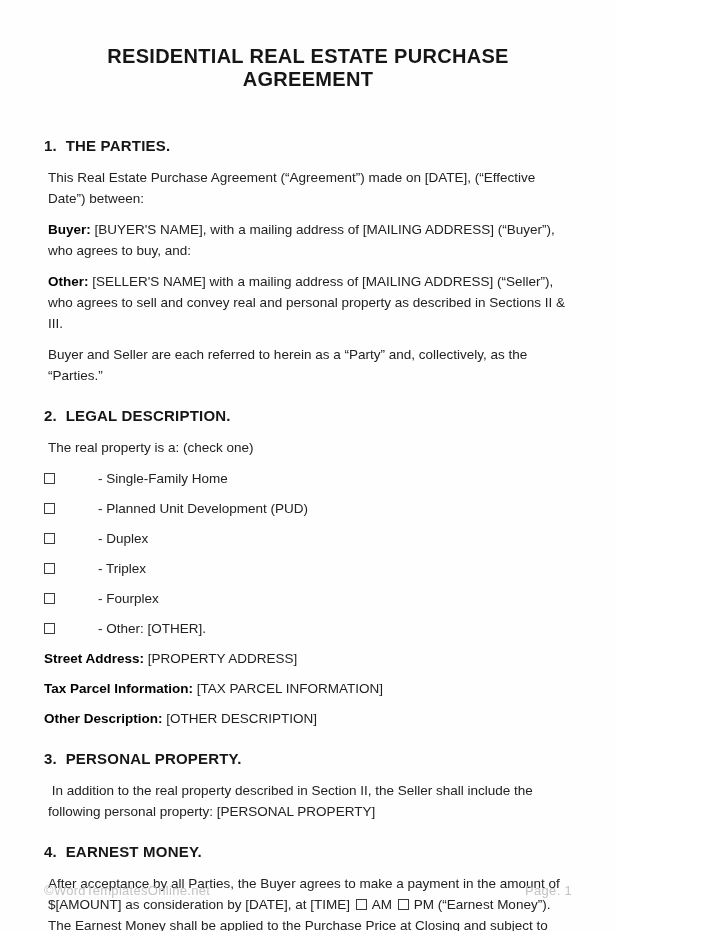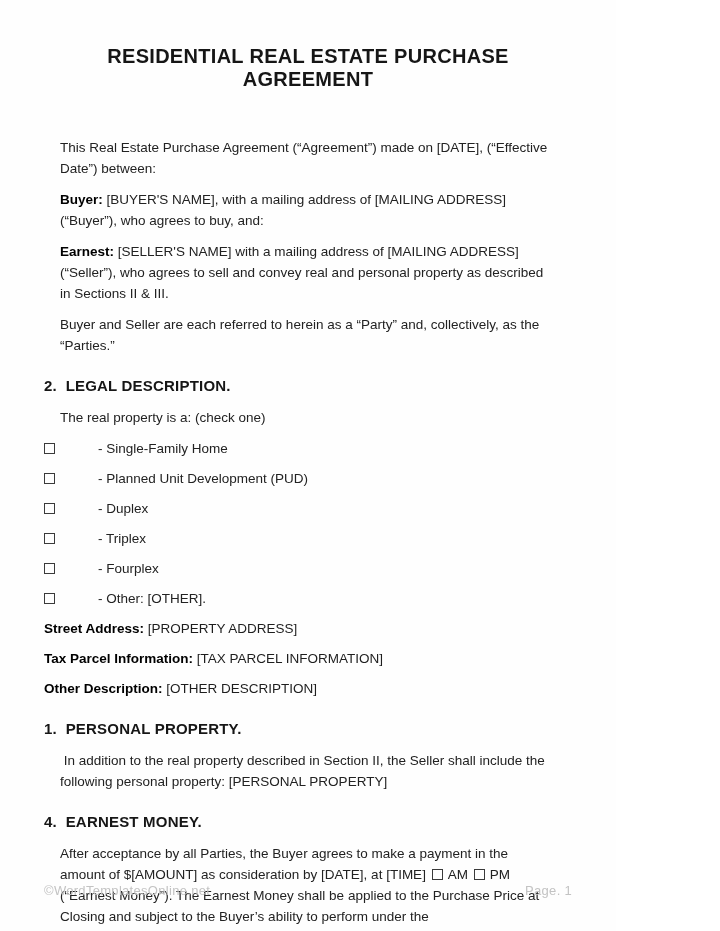--- a/index.html
+++ b/index.html
@@ -32,21 +32,21 @@
     font-weight: bold;
     color: #161616;
     margin-top: 21px;
     margin-bottom: 13px;
     white-space: pre-wrap;
     letter-spacing: 0.2px;
   }
   p.body-text {
     font-size: 13.5px;
     line-height: 21px;
-    margin: 10px 16px;
+    margin: 10px 4px;
     white-space: pre-wrap;
     color: #222222;
   }
   .bold-label { font-weight: bold; color: #000000; }
   .checkbox-row {
     display: flex;
     align-items: center;
     font-size: 13.5px;
     color: #222222;
     margin: 10px 0;
@@ -83,23 +83,24 @@
     letter-spacing: 0.3px;
   }
 </style>
 </head>
 <body>
 
 <div class="page">
 
   <h1 class="doc-title">RESIDENTIAL REAL ESTATE PURCHASE AGREEMENT</h1>
 
+  <h2 class="section-heading">1.  THE PARTIES.</h2>
   <p class="body-text">This Real Estate Purchase Agreement (“Agreement”) made on [DATE], (“Effective Date”) between:</p>
   <p class="body-text"><span class="bold-label">Buyer:</span><span> [BUYER'S NAME], with a mailing address of [MAILING ADDRESS] (“Buyer”), who agrees to buy, and:</span></p>
-  <p class="body-text"><span class="bold-label">Earnest:</span><span> [SELLER'S NAME] with a mailing address of [MAILING ADDRESS] (“Seller”), who agrees to sell and convey real and personal property as described in Sections II &amp; III.</span></p>
+  <p class="body-text"><span class="bold-label">Other:</span><span> [SELLER'S NAME] with a mailing address of [MAILING ADDRESS] (“Seller”), who agrees to sell and convey real and personal property as described in Sections II &amp; III.</span></p>
   <p class="body-text">Buyer and Seller are each referred to herein as a “Party” and, collectively, as the “Parties.”</p>
 
   <h2 class="section-heading">2.  LEGAL DESCRIPTION.</h2>
   <p class="body-text">The real property is a: (check one)</p>
 
   <div class="checkbox-row">
     <span class="checkbox"></span>
     <span>- Single-Family Home</span>
   </div>
   <div class="checkbox-row">
@@ -120,21 +121,21 @@
   </div>
   <div class="checkbox-row">
     <span class="checkbox"></span>
     <span>- Other: [OTHER].</span>
   </div>
 
   <div class="field-row"><span class="bold-label">Street Address:</span><span> [PROPERTY ADDRESS]</span></div>
   <div class="field-row"><span class="bold-label">Tax Parcel Information:</span><span> [TAX PARCEL INFORMATION]</span></div>
   <div class="field-row"><span class="bold-label">Other Description:</span><span> [OTHER DESCRIPTION]</span></div>
 
-  <h2 class="section-heading">1.  PERSONAL PROPERTY.</h2>
+  <h2 class="section-heading">3.  PERSONAL PROPERTY.</h2>
   <p class="body-text"> In addition to the real property described in Section II, the Seller shall include the following personal property: [PERSONAL PROPERTY]</p>
 
   <h2 class="section-heading">4.  EARNEST MONEY.</h2>
   <p class="body-text"><span>After acceptance by all Parties, the Buyer agrees to make a payment in the amount of $[AMOUNT] as consideration by [DATE], at [TIME] </span><span class="checkbox inline"></span><span>AM</span> <span class="checkbox inline"></span><span>PM</span><span> (“Earnest Money”). The Earnest Money shall be applied to the Purchase Price at Closing and subject to the Buyer’s ability to perform under the</span></p>
 
   <div class="page-footer">
     <span>©WordTemplatesOnline.net</span>
     <span>Page. 1</span>
   </div>
 

